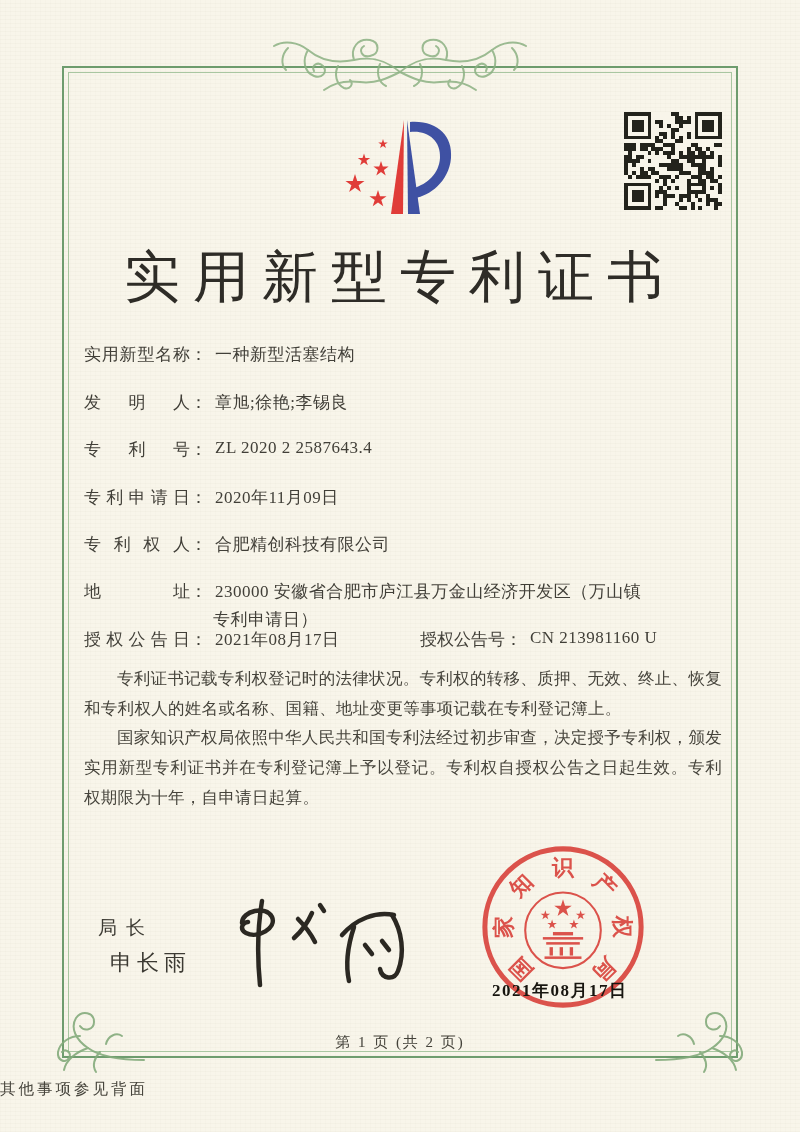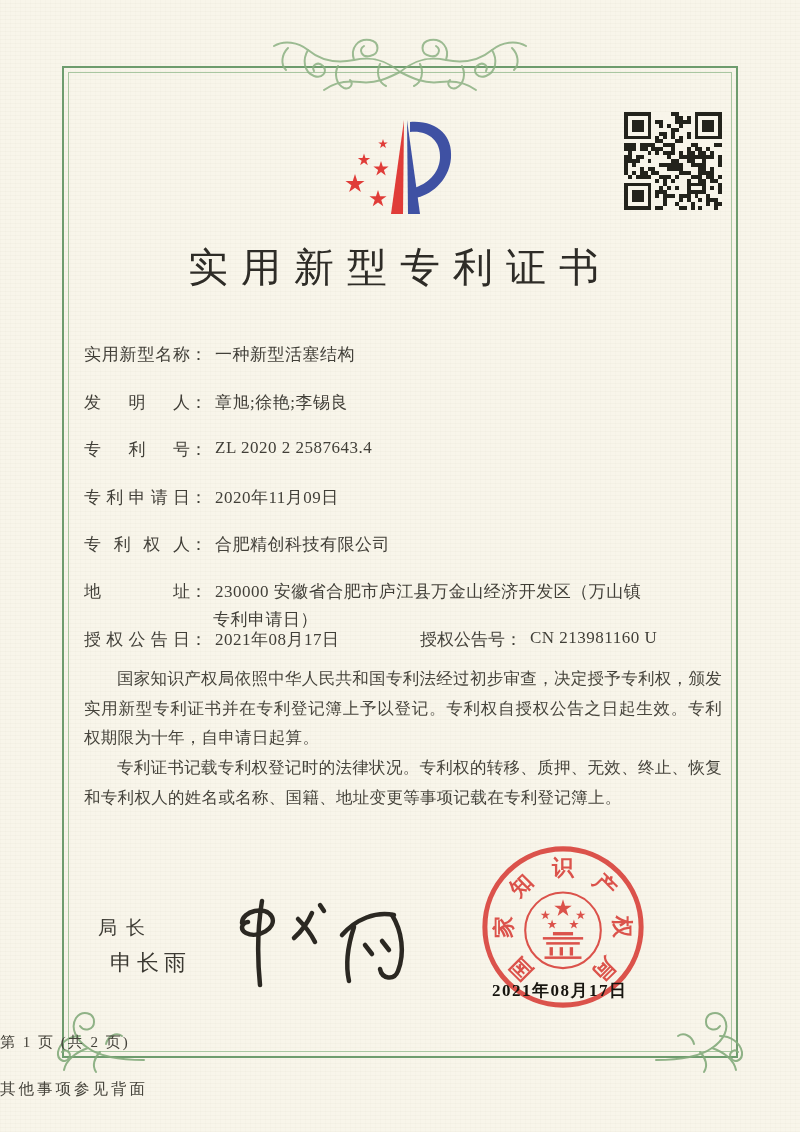--- a/index.html
+++ b/index.html
@@ -23,36 +23,36 @@
   .frame-inner{
     position:absolute;left:4px;top:4px;right:4px;bottom:4px;
     border:1px solid #a9c6a1;
   }
   .abs{position:absolute;}
   .cert-no{
     left:84px;top:125px;font-size:17.5px;color:#46443c;letter-spacing:2.5px;
   }
   .title{
     left:0;top:240px;width:100%;text-align:center;
-    font-size:40px;color:#2e2c27;letter-spacing:13px;font-weight:400;margin:0;
+    font-size:56px;color:#2e2c27;letter-spacing:13px;font-weight:400;margin:0;
   }
   .field-row{left:84px;width:640px;font-size:17px;color:#413f38;}
   .flabel{display:inline-block;width:106px;text-align:justify;text-align-last:justify;vertical-align:top;}
   .fcolon{display:inline-block;vertical-align:top;margin-right:8px;}
   .fvalue{display:inline-block;vertical-align:top;letter-spacing:.5px;}
   .addr2{margin-left:129px;margin-top:5px;letter-spacing:.5px;}
   .grant-no-pair{position:absolute;left:336px;top:0;}
   .paras{left:84px;top:664px;width:638px;font-size:16.5px;line-height:1.8;color:#46443c;}
   .paras p{margin:0;text-indent:2em;text-align:justify;letter-spacing:.3px;}
   .director-title{left:98px;top:915px;font-size:19px;color:#3c3a33;letter-spacing:9px;}
   .director-name{left:110px;top:948px;font-size:22px;color:#3c3a33;letter-spacing:5px;}
   .seal-wrap{left:479px;top:843px;width:168px;height:168px;}
   .seal-wrap svg{width:100%;height:100%;opacity:.92;}
   .seal-date{left:492px;top:979px;font-size:17px;color:#17150f;letter-spacing:1.5px;font-weight:600;}
-  .page-info{left:0;top:1033px;width:100%;font-size:15px;color:#44423a;letter-spacing:2px;}
+  .page-info{left:0;top:1033px;width:100%;text-align:center;font-size:15px;color:#44423a;letter-spacing:2px;}
   .back-note{left:0;top:1079px;width:100%;text-align:left;font-size:15.5px;color:#45433b;letter-spacing:3px;}
   .qr{left:624px;top:112px;width:98px;height:98px;}
   .logo{left:333px;top:110px;width:134px;height:122px;}
   .sig{left:224px;top:893px;width:195px;height:100px;}
   .orn-top{left:268px;top:26px;width:264px;height:74px;}
   .orn-bl{left:50px;top:1008px;width:96px;height:66px;}
   .orn-br{left:654px;top:1008px;width:96px;height:66px;transform:scaleX(-1);}
 </style>
 </head>
 <body>
@@ -356,22 +356,22 @@
     <div class="addr2">专利申请日）</div>
   </div>
   <div class="abs field-row" style="top:628px">
     <span class="flabel">授权公告日</span><span class="fcolon">：</span><span class="fvalue">2021年08月17日</span>
     <span class="grant-no-pair">
       <span>授权公告号</span><span class="fcolon">：</span><span class="fvalue">CN 213981160 U</span>
     </span>
   </div>
 
   <div class="abs paras">
+    <p>专利证书记载专利权登记时的法律状况。专利权的转移、质押、无效、终止、恢复和专利权人的姓名或名称、国籍、地址变更等事项记载在专利登记簿上。</p>
     <p>国家知识产权局依照中华人民共和国专利法经过初步审查，决定授予专利权，颁发实用新型专利证书并在专利登记簿上予以登记。专利权自授权公告之日起生效。专利权期限为十年，自申请日起算。</p>
-    <p>专利证书记载专利权登记时的法律状况。专利权的转移、质押、无效、终止、恢复和专利权人的姓名或名称、国籍、地址变更等事项记载在专利登记簿上。</p>
   </div>
 
   <div class="abs director-title">局长</div>
   <div class="abs director-name">申长雨</div>
 
   <svg class="abs sig" viewBox="0 0 195 100">
     <g stroke="#2b2822" fill="none" stroke-width="4.5" stroke-linecap="round" stroke-linejoin="round">
       <path d="M38,8 C34,32 33,62 36,92"></path>
       <path d="M18,30 C18,18 42,12 48,24 C53,35 34,46 22,40 C16,37 17,30 24,29"></path>
       <path d="M88,20 C84,29 78,38 70,45"></path>

